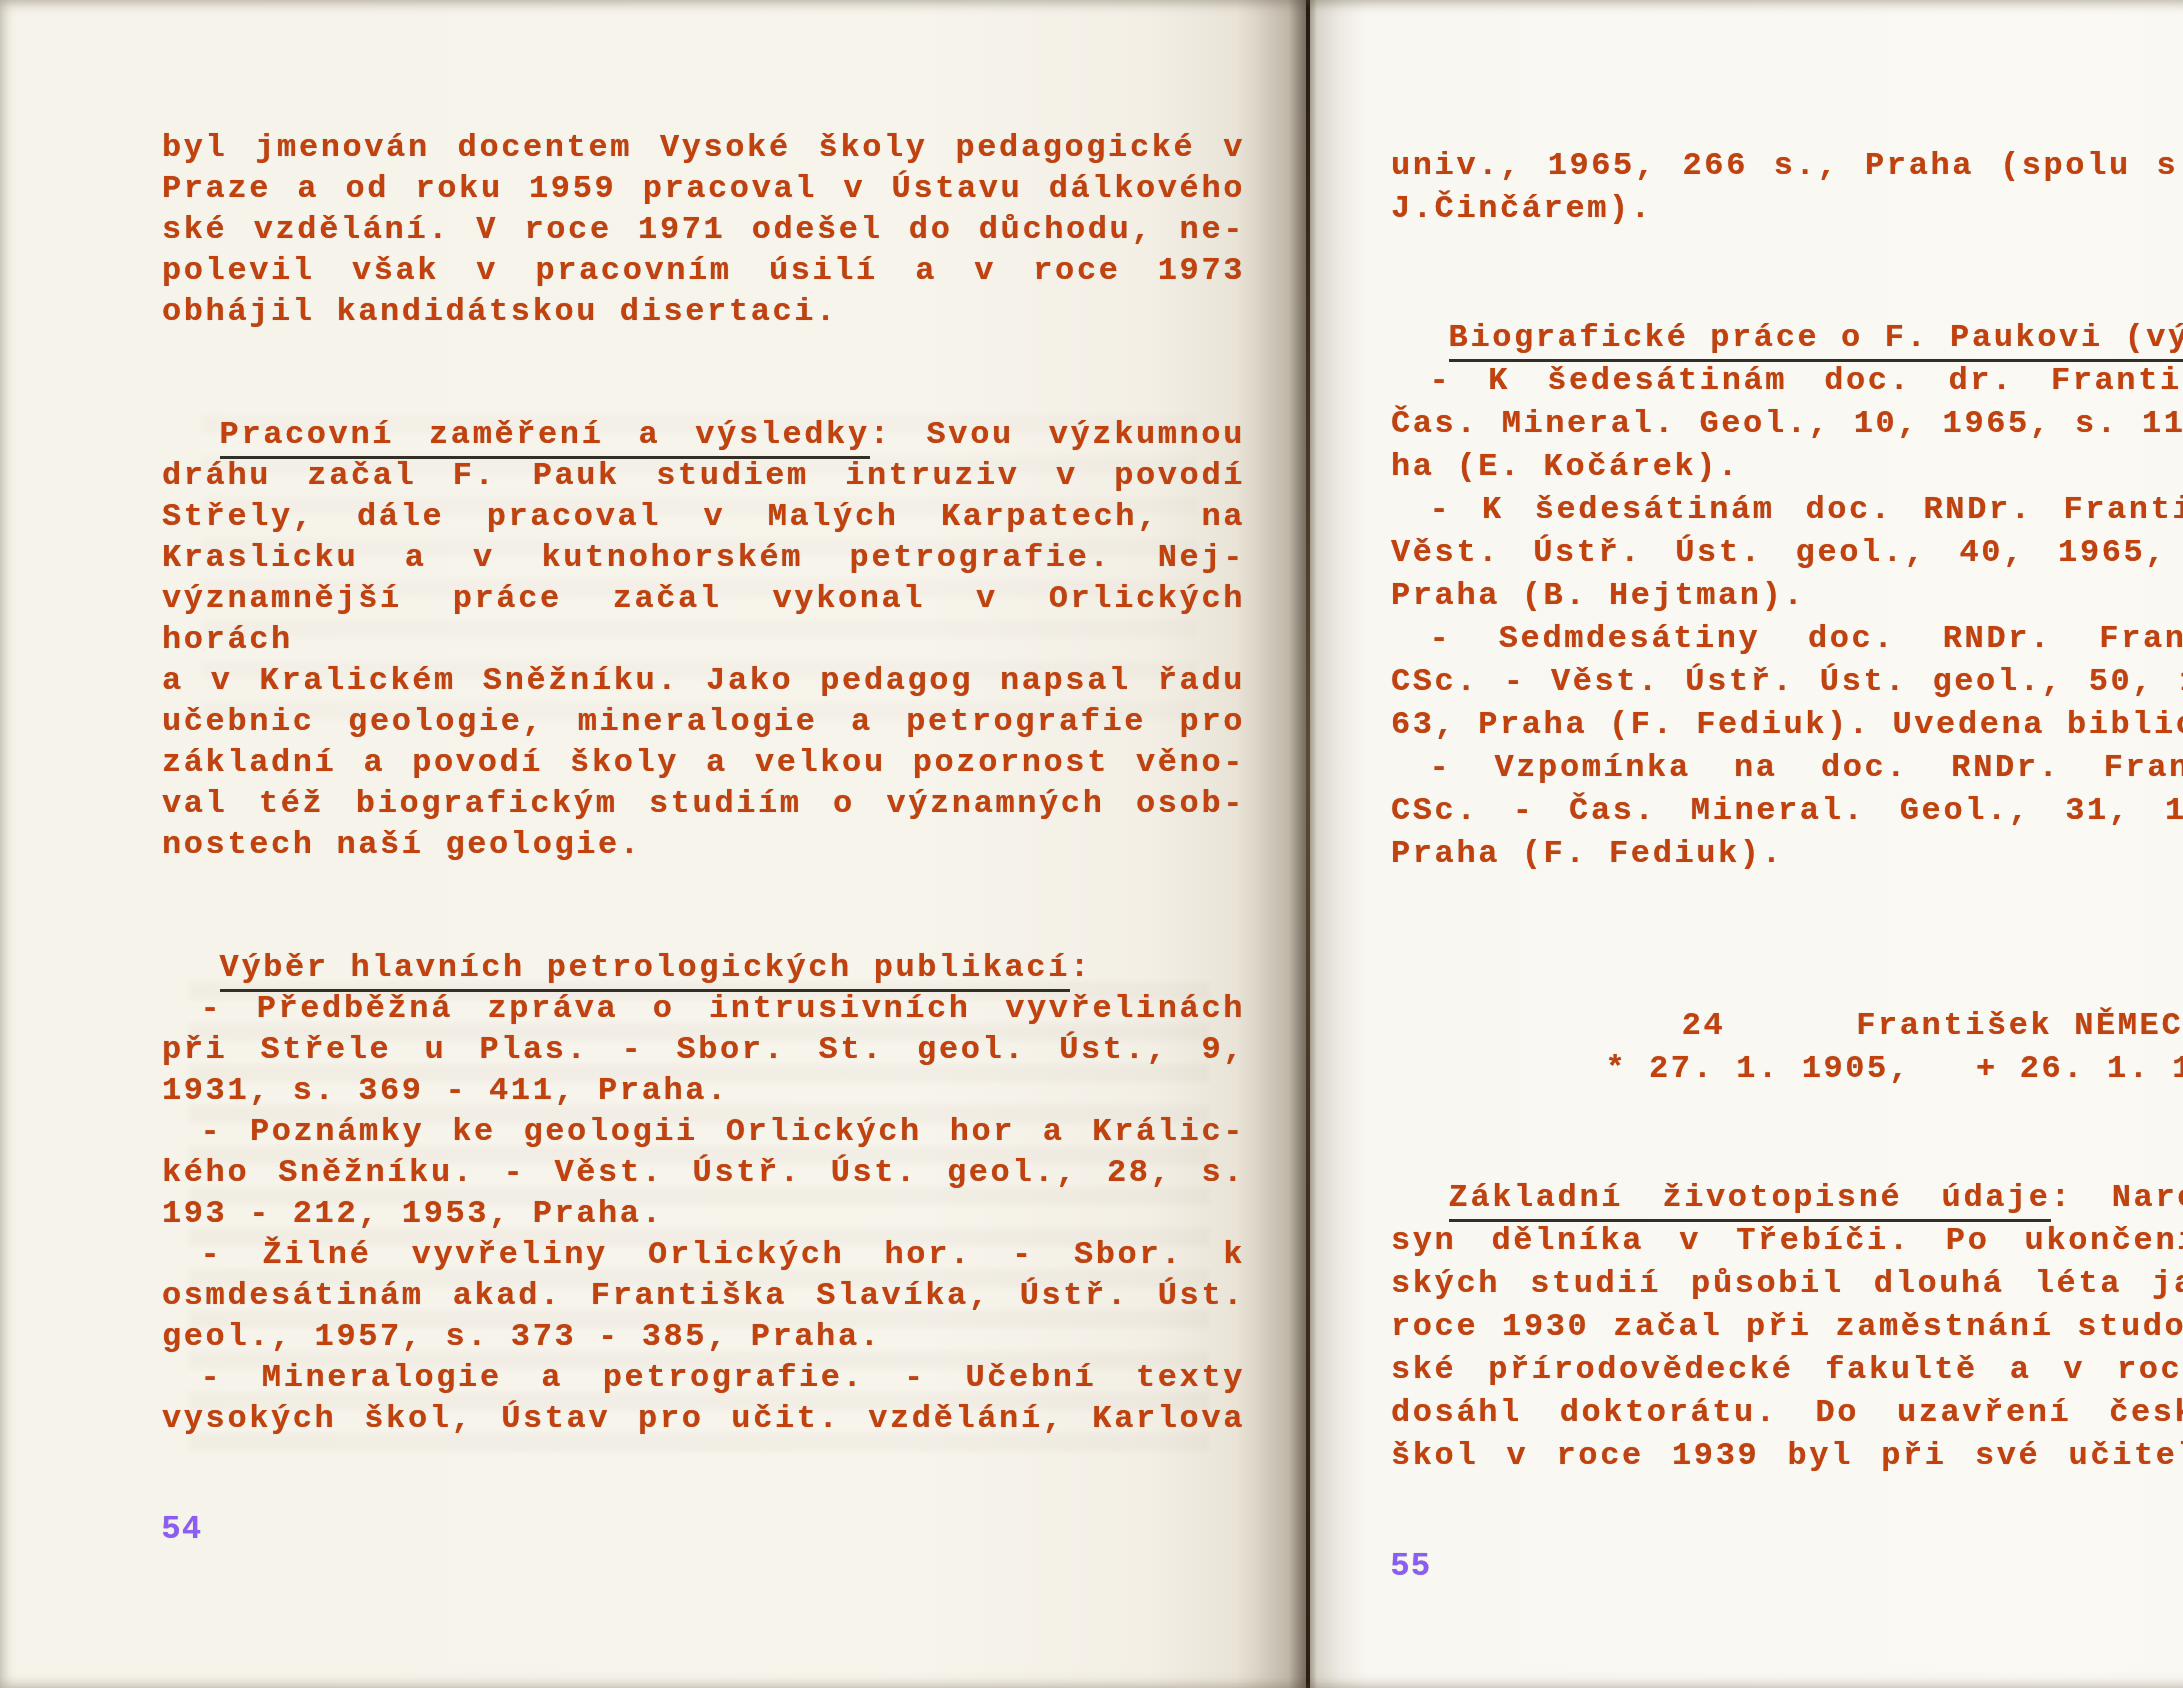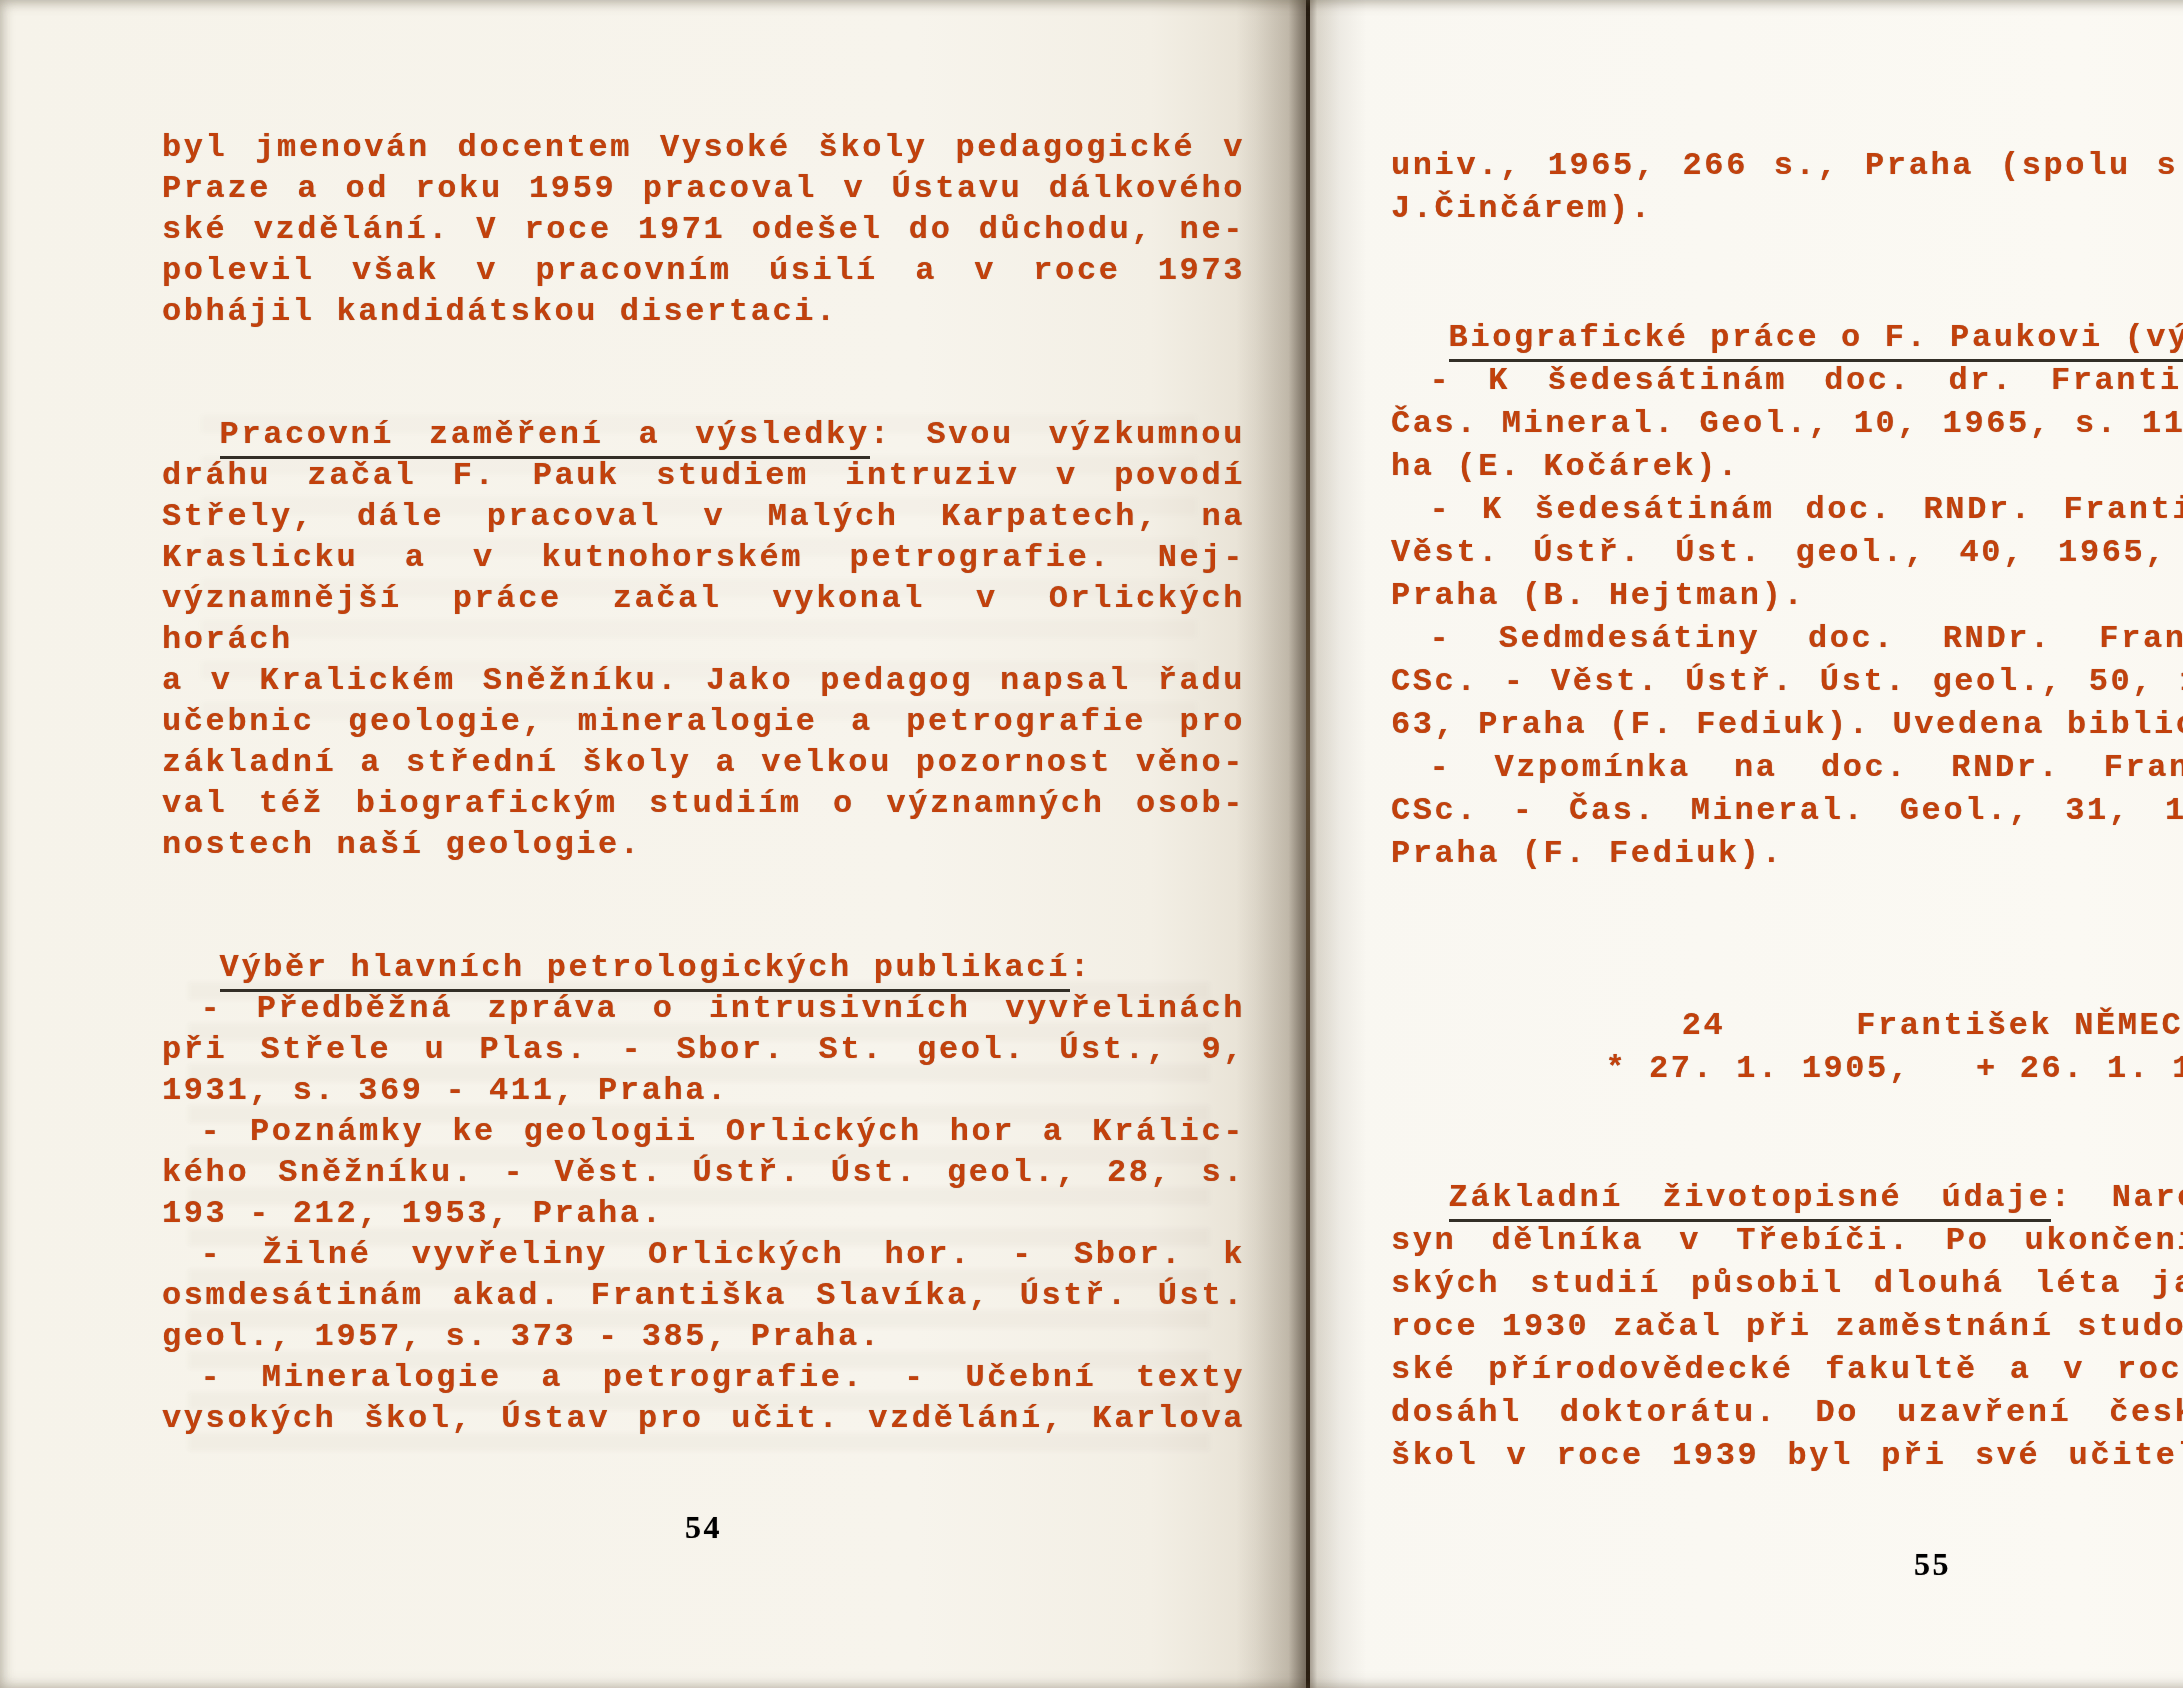--- a/index.html
+++ b/index.html
@@ -89,26 +89,25 @@
   }
   .line.justify { text-align-last: justify; }
   .line.center  { text-align: center; text-align-last: center; white-space: pre; }
   .u {
     border-bottom: 3.1px solid rgba(34,29,22,0.92);
     padding-bottom: 3.1px;
   }
   .pagenum {
     position: absolute;
     width: 1083px;
-    font-family: Liberation Serif, serif;
+    font-family: Liberation Sans, sans-serif;
     font-weight: 700;
     font-size: 32px;
     letter-spacing: 2.6px;
-    color: #000000;
-    text-align: center;
+    color: #8b5cf6;
     text-shadow: 0 0 0.9px rgba(34,29,22,0.45);
   }
   .pagenum.left-num  { left: 162px;  top: 1509px; }
   .pagenum.right-num { left: 1391px; top: 1546px; }
   
   .ghost {
     position: absolute;
     pointer-events: none;
     background: repeating-linear-gradient(180deg,
       rgba(128,117,98,0.055) 0 18.3px,
@@ -142,21 +141,21 @@
       <div class="line justify"><span>ské vzdělání. V roce 1971 odešel do důchodu, ne-</span></div>
       <div class="line justify"><span>polevil však v pracovním úsilí a v roce 1973</span></div>
       <div class="line"><span>obhájil kandidátskou disertaci.</span></div>
       <div class="line justify" style="margin-top: calc(var(--lh) * 2); padding-left: 3ch;"><span class="u">Pracovní zaměření a výsledky</span><span>: Svou výzkumnou</span></div>
       <div class="line justify"><span>dráhu začal F. Pauk studiem intruziv v povodí</span></div>
       <div class="line justify"><span>Střely, dále pracoval v Malých Karpatech, na</span></div>
       <div class="line justify"><span>Kraslicku a v kutnohorském petrografie. Nej-</span></div>
       <div class="line justify"><span>významnější práce začal vykonal v Orlických horách</span></div>
       <div class="line justify"><span>a v Kralickém Sněžníku. Jako pedagog napsal řadu</span></div>
       <div class="line justify"><span>učebnic geologie, mineralogie a petrografie pro</span></div>
-      <div class="line justify"><span>základní a střední školy a velkou pozornost věno-</span></div>
+      <div class="line justify"><span>základní a povodí školy a velkou pozornost věno-</span></div>
       <div class="line justify"><span>val též biografickým studiím o významných osob-</span></div>
       <div class="line"><span>nostech naší geologie.</span></div>
       <div class="line" style="margin-top: calc(var(--lh) * 2); padding-left: 3ch;"><span class="u">Výběr hlavních petrologických publikací</span><span>:</span></div>
       <div class="line justify" style="padding-left: 2ch;"><span>- Předběžná zpráva o intrusivních vyvřelinách</span></div>
       <div class="line justify"><span>při Střele u Plas. - Sbor. St. geol. Úst., 9,</span></div>
       <div class="line"><span>1931, s. 369 - 411, Praha.</span></div>
       <div class="line justify" style="padding-left: 2ch;"><span>- Poznámky ke geologii Orlických hor a Králic-</span></div>
       <div class="line justify"><span>kého Sněžníku. - Věst. Ústř. Úst. geol., 28, s.</span></div>
       <div class="line"><span>193 - 212, 1953, Praha.</span></div>
       <div class="line justify" style="padding-left: 2ch;"><span>- Žilné vyvřeliny Orlických hor. - Sbor. k</span></div>

